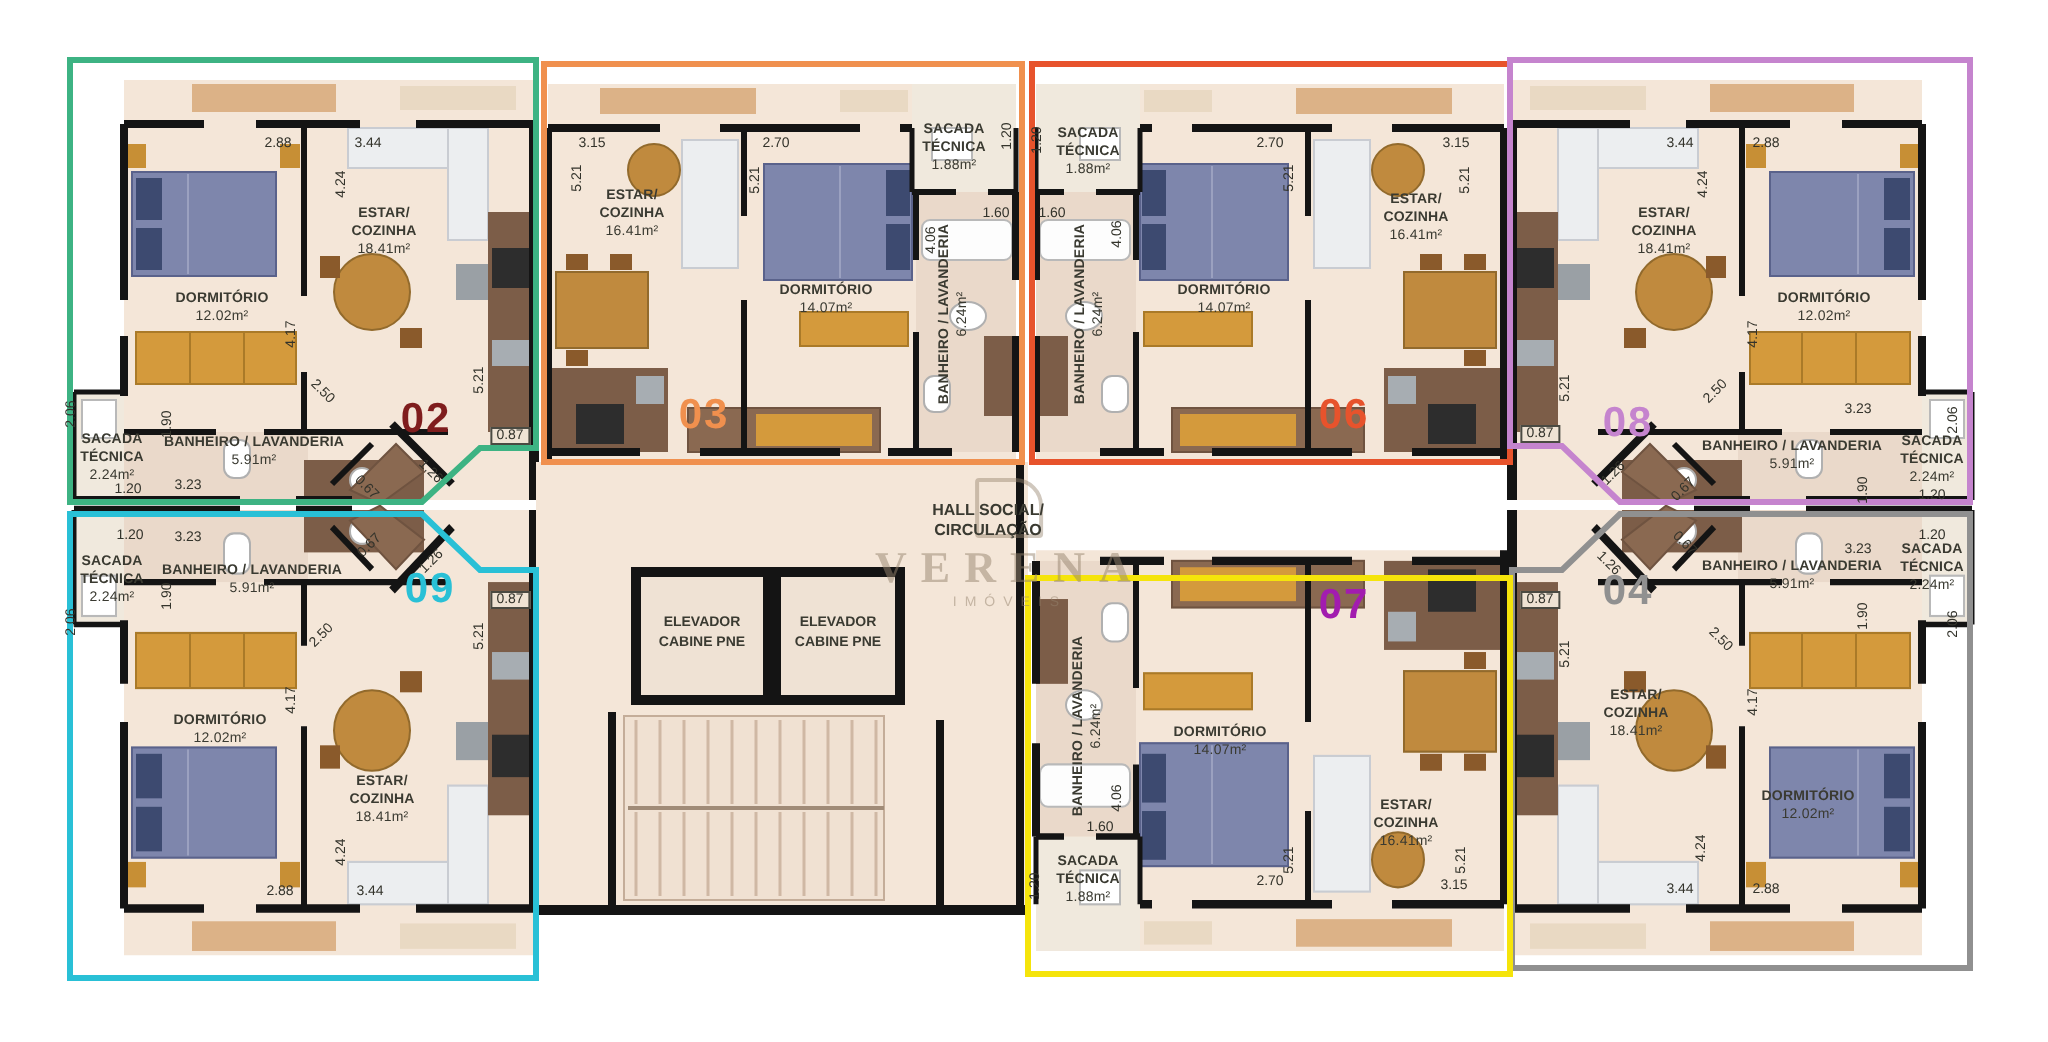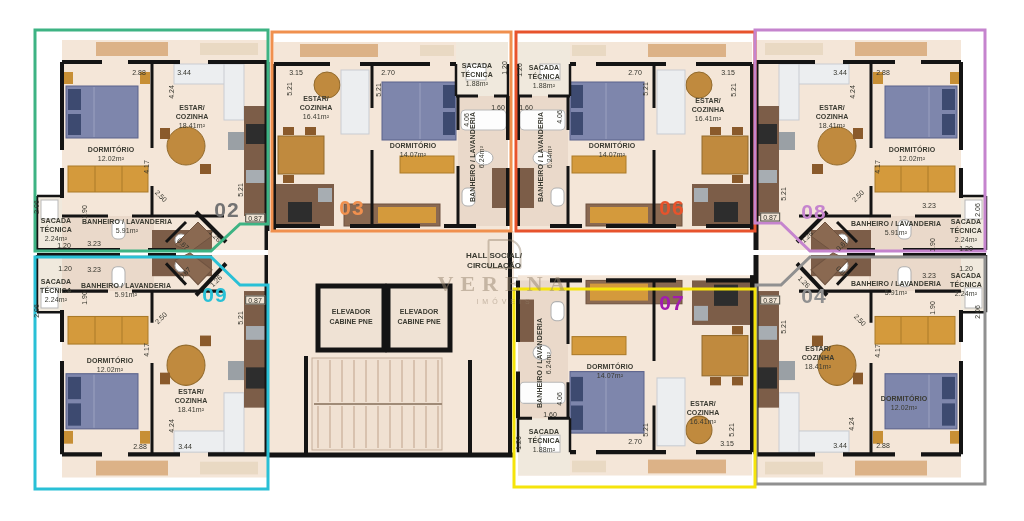--- a/index.html
+++ b/index.html
@@ -162,21 +162,21 @@
 </div>
 
 <div class="hall-lbl" style="left:494px;top:261px">HALL SOCIAL/
 CIRCULAÇÃO</div>
 <div class="elev-lbl" style="left:351px;top:317px">ELEVADOR
 CABINE PNE</div>
 <div class="elev-lbl" style="left:419px;top:317px">ELEVADOR
 CABINE PNE</div>
 
 <div class="unum" style="left: 215px; top: 295px; color: rgb(41, 192, 214);">09</div>
-<div class="unum" style="left: 227px; top: 210px; color: #737373;">02</div>
+<div class="unum" style="left: 213px; top: 210px; color: #7f1d1d;">02</div>
 <div class="unum" style="left: 352px; top: 208px; color: rgb(240, 144, 78);">03</div>
 <div class="unum" style="left: 672px; top: 208px; color: rgb(231, 83, 44);">06</div>
 <div class="unum" style="left: 814px; top: 212px; color: rgb(197, 132, 206);">08</div>
 <div class="unum" style="left: 814px; top: 296px; color: rgb(144, 144, 144);">04</div>
 <div class="unum" style="left: 672px; top: 303px; color: #a21caf;">07</div>
 
 <div class="lbl room" style="left:110px;top:366px"><span>DORMITÓRIO</span><span class="ar">12.02m²</span></div>
 <div class="lbl room" style="left:191px;top:401px"><span>ESTAR/
 COZINHA</span><span class="ar">18.41m²</span></div>
 <div class="lbl room" style="left:126px;top:291px"><span>BANHEIRO / LAVANDERIA</span><span class="ar">5.91m²</span></div>

